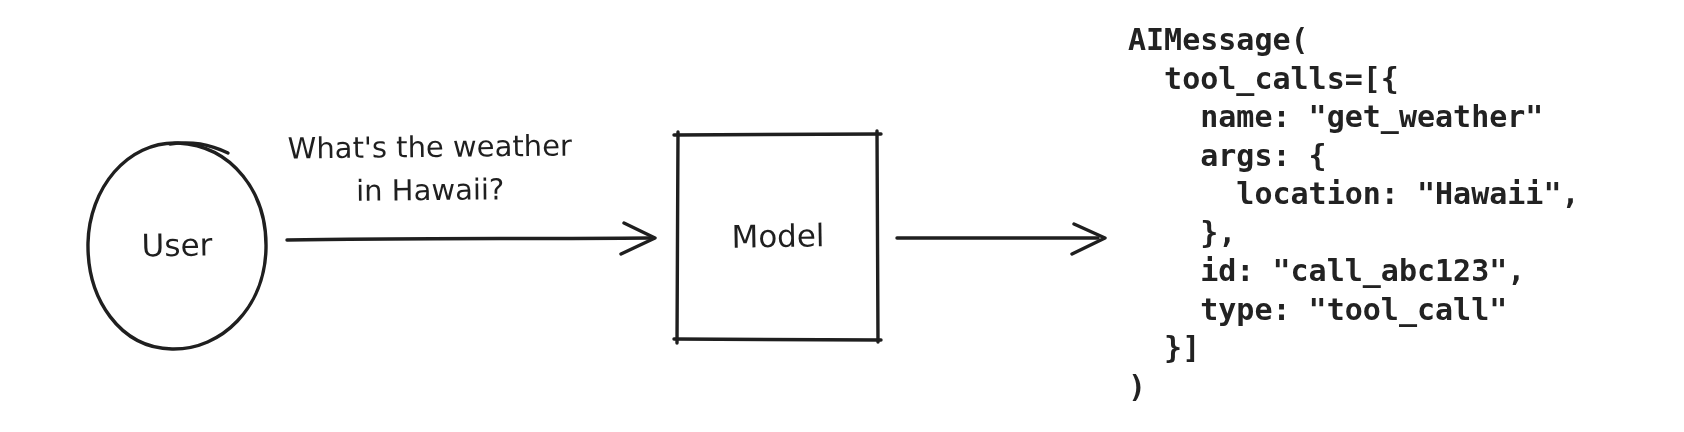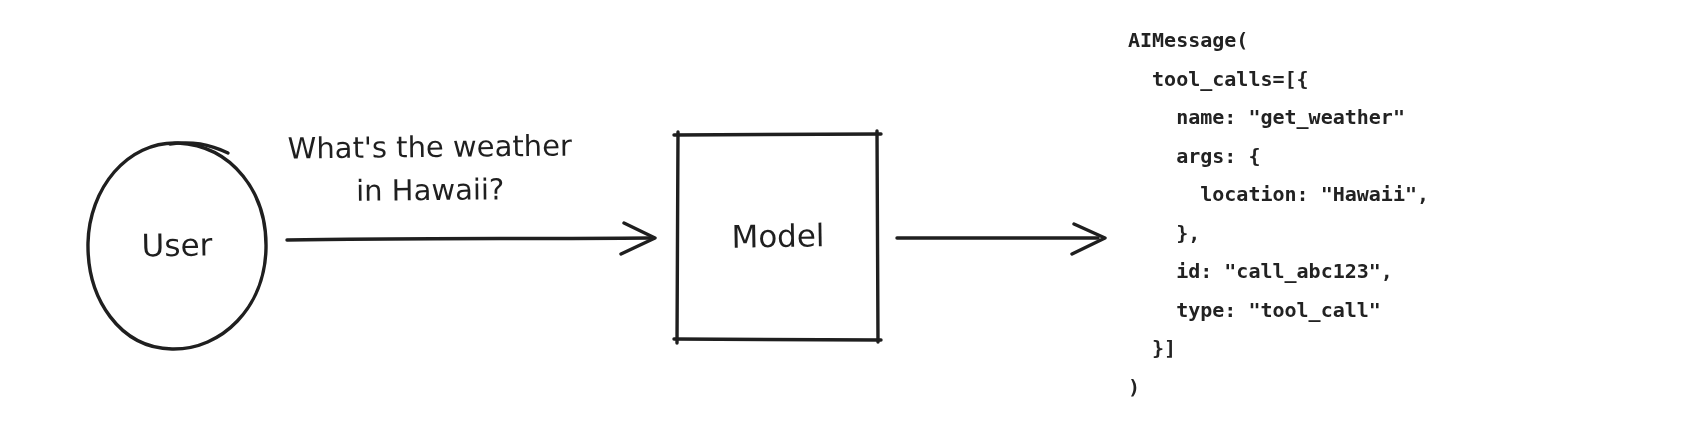--- a/index.html
+++ b/index.html
@@ -61,21 +61,21 @@
     color: #1f1f1f;
     transform: rotate(-0.6deg);
   }
   .code-block {
     position: absolute;
     left: 1128px;
     top: 21px;
     margin: 0;
     font-family: "DejaVu Sans Mono", monospace;
     font-weight: bold;
-    font-size: 20px;
+    font-size: 30px;
     line-height: 38.5px;
     color: #222222;
     white-space: pre;
   }
 </style>
 </head>
 <body>
 
 <div class="canvas">
 

